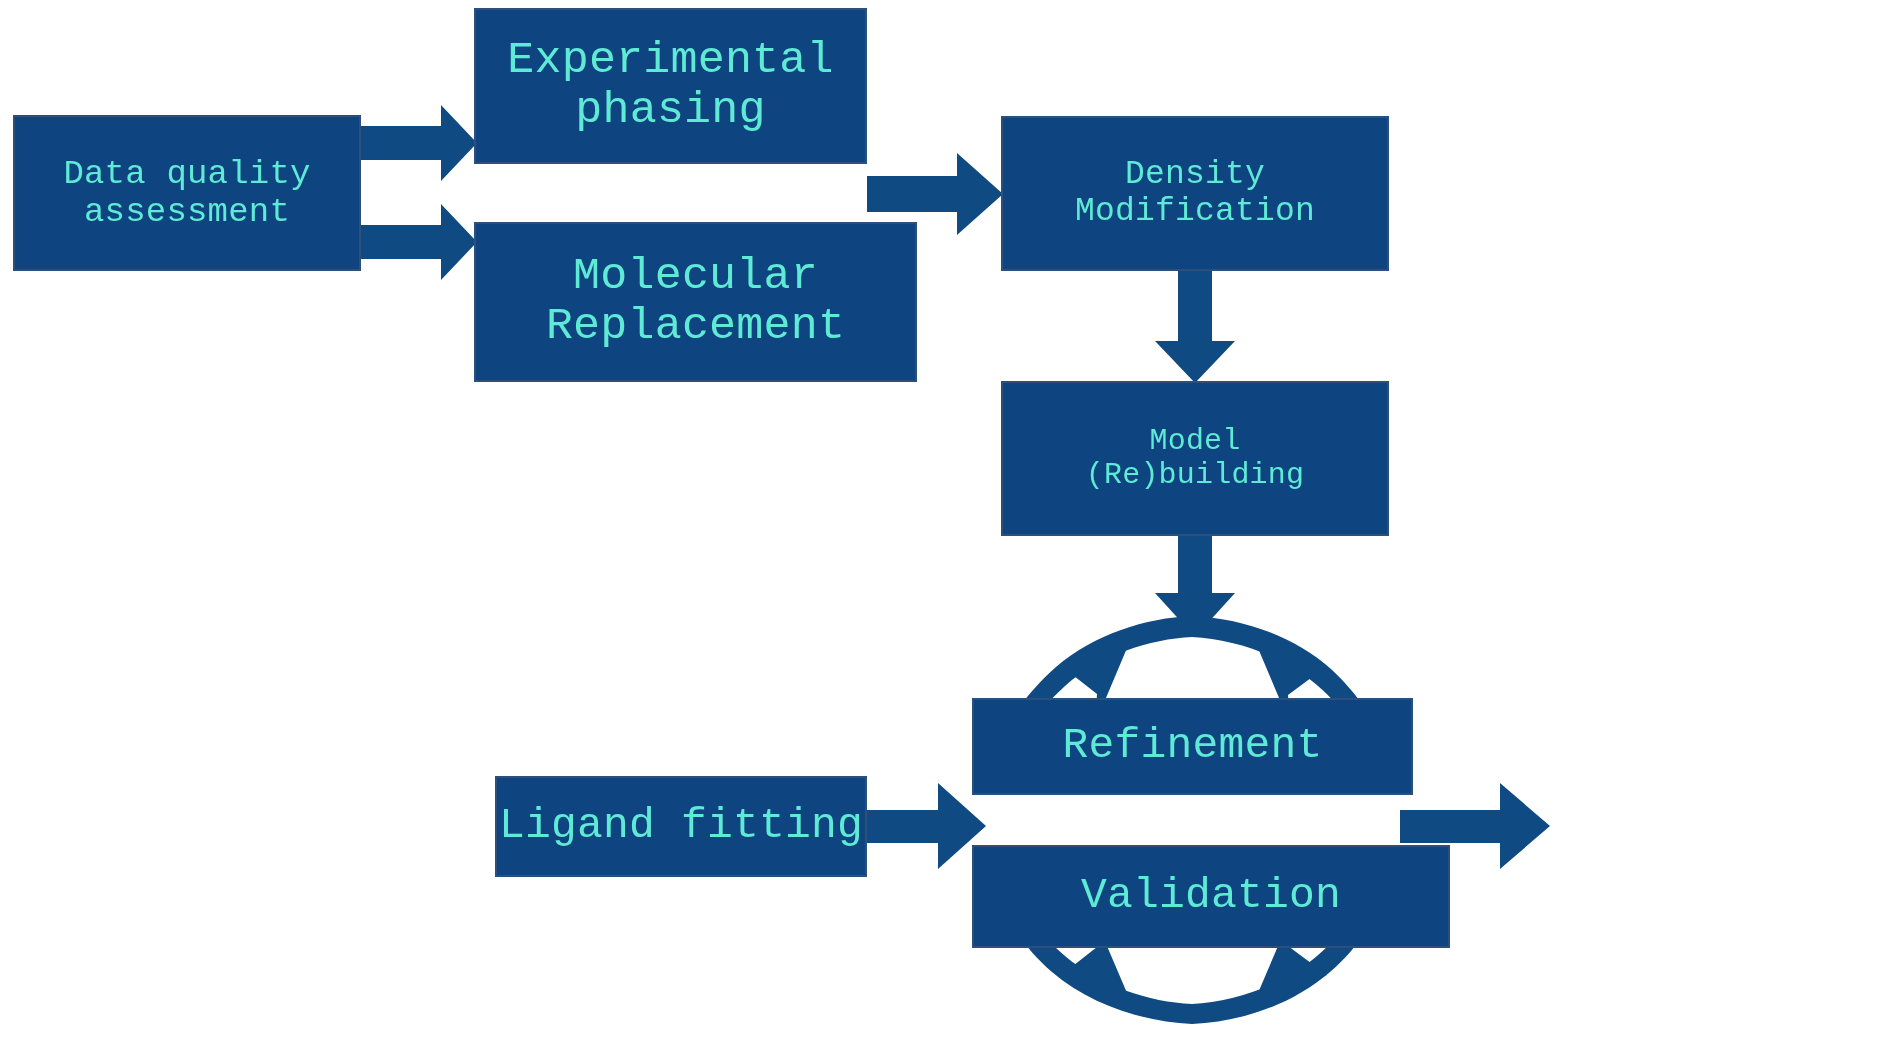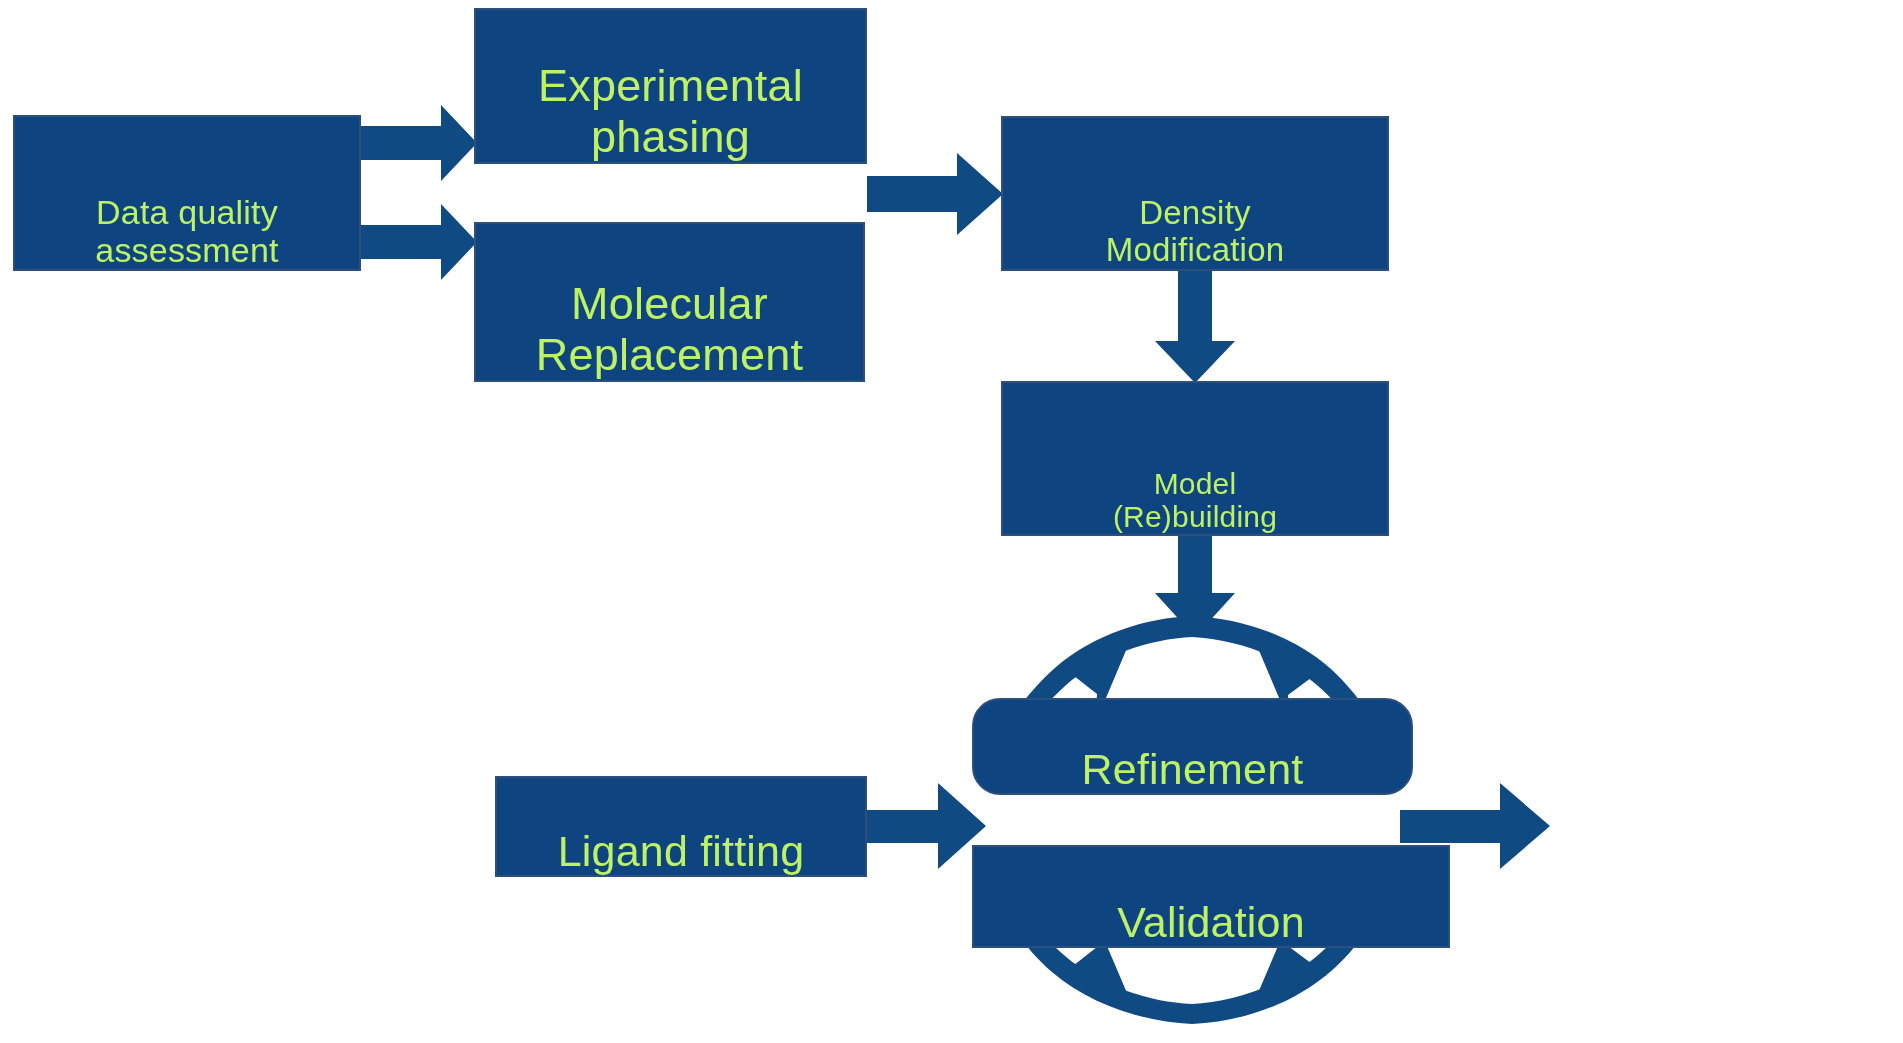--- a/index.html
+++ b/index.html
@@ -24,44 +24,45 @@
     top: 0;
     width: 1903px;
     height: 1043px;
     pointer-events: none;
   }
   .node {
     position: absolute;
     box-sizing: border-box;
     background: #0E4480;
     border: 2px solid #2C4F7C;
-    color: #bef264;
+    color: #5eead4;
     display: flex;
-    align-items: flex-end;
+    align-items: center;
     justify-content: center;
     text-align: center;
     line-height: 1.12;
     font-weight: 400;
     letter-spacing: 0.2px;
     white-space: pre-line;
     z-index: 3;
+    font-family: Liberation Mono, monospace;
   }
   .node-label {
     display: block;
     width: 100%;
     white-space: pre-line;
   }
 
   
   #node-data-quality      { left: 13px;   top: 115px; width: 348px; height: 156px; font-size: 34px; }
   #node-exp-phasing       { left: 474px;  top: 8px;   width: 393px; height: 156px; font-size: 45px; }
-  #node-mol-replacement   { left: 474px;  top: 222px; width: 391px; height: 160px; font-size: 45px; }
+  #node-mol-replacement   { left: 474px;  top: 222px; width: 443px; height: 160px; font-size: 45px; }
   #node-density-mod       { left: 1001px; top: 116px; width: 388px; height: 155px; font-size: 33px; }
   #node-model-rebuilding  { left: 1001px; top: 381px; width: 388px; height: 155px; font-size: 30px; }
-  #node-refinement        { left: 972px;  top: 698px; width: 441px; height: 97px;  font-size: 43px; z-index: 4; border-radius: 28px;}
+  #node-refinement        { left: 972px;  top: 698px; width: 441px; height: 97px;  font-size: 43px; z-index: 4;}
   #node-validation        { left: 972px;  top: 845px; width: 478px; height: 103px; font-size: 43px; z-index: 4;}
   #node-ligand-fitting    { left: 473px;  top: 776px; width: 372px; height: 101px; font-size: 43px; margin-left: 22px; }
   #node-deposition        { left: 1556px; top: 778px; width: 332px; height: 100px; font-size: 45px; }
 </style>
 </head>
 <body>
 
 <div id="canvas">
 
   <svg id="edges" viewBox="0 0 1903 1043">

